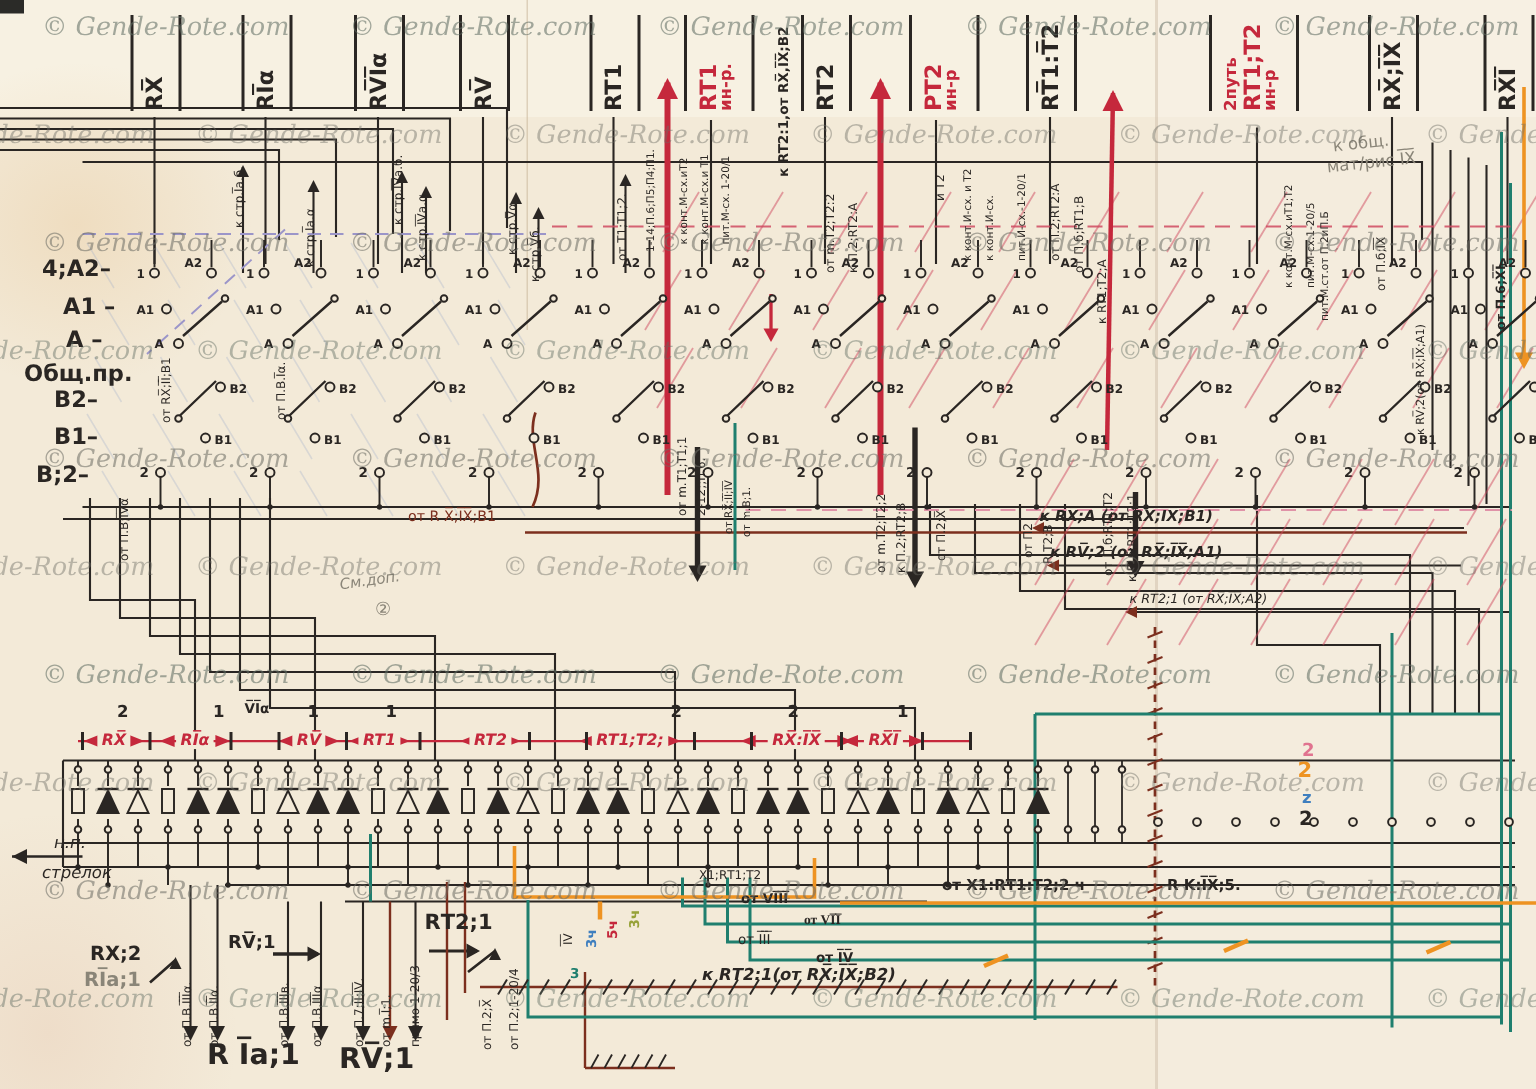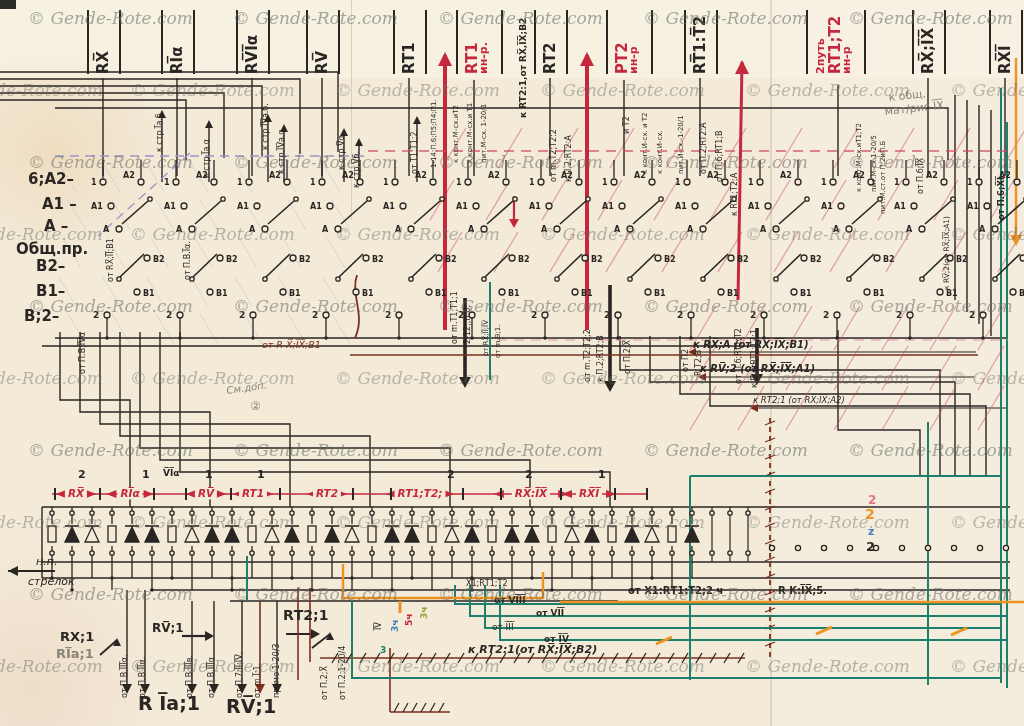--- a/index.html
+++ b/index.html
@@ -912,21 +912,21 @@
     <span class="tick" style="left:864px;"></span>
     <span class="lbl rot" style="left:815px;top:74px;font-size:11px;font-weight:bold;color:#c5283c;">2путь</span>
     <span class="lbl rot" style="left:828px;top:74px;font-size:15px;font-weight:bold;color:#c5283c;">RT1;T2</span>
     <span class="lbl rot" style="left:841px;top:74px;font-size:11px;font-weight:bold;color:#c5283c;">ин-р</span>
     <span class="tick" style="left:912px;"></span>
     <span class="tick" style="left:944px;"></span>
     <span class="lbl rot" style="left:921px;top:74px;font-size:15px;font-weight:bold;color:#2a2623;">RX̅;I̅X̅</span>
     <span class="tick" style="left:989px;"></span>
     <span class="tick" style="left:1021px;"></span>
     <span class="lbl rot" style="left:998px;top:74px;font-size:15px;font-weight:bold;color:#2a2623;">RX̅I̅</span>
-    <span class="lbl" style="left:28px;top:172px;font-size:15px;font-weight:bold;">6;A2–</span>
+    <span class="lbl" style="left:28px;top:172px;font-size:15px;font-weight:bold;">4;A2–</span>
     <span class="lbl" style="left:42px;top:197px;font-size:15px;font-weight:bold;">A1 –</span>
     <span class="lbl" style="left:44px;top:219px;font-size:15px;font-weight:bold;">A –</span>
     <span class="lbl" style="left:16px;top:242px;font-size:15px;font-weight:bold;">Общ.пр.</span>
     <span class="lbl" style="left:36px;top:259px;font-size:15px;font-weight:bold;">B2–</span>
     <span class="lbl" style="left:36px;top:284px;font-size:15px;font-weight:bold;">B1–</span>
     <span class="lbl" style="left:24px;top:309px;font-size:15px;font-weight:bold;">B;2–</span>
     <span class="chip" style="left:76px;top:494px;">RX̅</span>
     <span class="chip" style="left:130px;top:494px;">RI̅α</span>
     <span class="chip" style="left:206px;top:494px;">RV̅</span>
     <span class="chip" style="left:253px;top:494px;">RT1</span>
@@ -998,34 +998,34 @@
     <span class="lbl rot" style="left:495px;top:358px;font-size:7px;color:#2a2623;">от m.В;1.</span>
     <span class="lbl rot" style="left:121px;top:698px;font-size:8px;color:#2a2623;">от П.В.I̅I̅I̅α.</span>
     <span class="lbl rot" style="left:139px;top:698px;font-size:8px;color:#2a2623;">от П.В.I̅I̅α.</span>
     <span class="lbl rot" style="left:186px;top:698px;font-size:8px;color:#2a2623;">от П.В.I̅I̅I̅в.</span>
     <span class="lbl rot" style="left:208px;top:698px;font-size:8px;color:#2a2623;">от П.В.I̅I̅I̅α</span>
     <span class="lbl rot" style="left:236px;top:698px;font-size:8px;color:#2a2623;">от П.7;I̅I̅;I̅V̅.</span>
     <span class="lbl rot" style="left:254px;top:698px;font-size:8px;color:#2a2623;">от m.I̅;1.</span>
     <span class="lbl rot" style="left:273px;top:698px;font-size:8px;color:#2a2623;">прямо 1-20/3</span>
     <span class="lbl rot" style="left:321px;top:700px;font-size:8px;color:#2a2623;">от П.2;X̅</span>
     <span class="lbl rot" style="left:339px;top:700px;font-size:8px;color:#2a2623;">от П.2;1-20/4</span>
-    <span class="lbl" style="left:262px;top:340px;font-size:9.5px;color:#7c2f1e;font-style:italic;">от R X̅;I̅X̅;B1</span>
+    <span class="lbl" style="left:272px;top:340px;font-size:9.5px;color:#7c2f1e;">от R X̅;I̅X̅;B1</span>
     <span class="lbl" style="left:693px;top:340px;font-size:10px;color:#2a2623;font-weight:bold;font-style:italic;">к RX̅;A (от RX̅;I̅X̅;B1)</span>
     <span class="lbl" style="left:700px;top:364px;font-size:10px;color:#2a2623;font-weight:bold;font-style:italic;">к RV̅;2 (от RX̅;I̅X̅;A1)</span>
     <span class="lbl" style="left:753px;top:396px;font-size:8.5px;color:#2a2623;font-style:italic;">к RТ2;1 (от RX̅;I̅X̅;A2)</span>
     <span class="lbl" style="left:468px;top:644px;font-size:11px;color:#2a2623;font-weight:bold;font-style:italic;">к RТ2:1(от RX̅;I̅X̅;B2)</span>
     <span class="lbl" style="left:628px;top:586px;font-size:10px;color:#2a2623;font-weight:bold;">от X1:RТ1:Т2;2 ч</span>
     <span class="lbl" style="left:778px;top:586px;font-size:10px;color:#2a2623;font-weight:bold;">R K:I̅X̅;5.</span>
     <span class="lbl" style="left:494px;top:596px;font-size:9px;color:#2a2623;font-weight:bold;">от VI̅I̅I̅</span>
-    <span class="lbl" style="left:536px;top:609px;font-size:9px;color:#2a2623;font-weight:bold;">от VI̅I̅</span>
+    <span class="lbl" style="left:536px;top:609px;font-size:9px;color:#2a2623;font-weight:bold;font-family:Liberation Serif, serif;">от VI̅I̅</span>
     <span class="lbl" style="left:492px;top:623px;font-size:9px;color:#2a2623;font-weight:normal;">от I̅I̅I̅</span>
     <span class="lbl" style="left:544px;top:635px;font-size:9px;color:#2a2623;font-weight:bold;">от I̅V̅</span>
     <span class="lbl" style="left:36px;top:556px;font-size:11px;color:#2a2623;font-style:italic;">н.п.</span>
     <span class="lbl" style="left:28px;top:576px;font-size:11px;color:#2a2623;font-style:italic;">стрелок</span>
-    <span class="lbl" style="left:60px;top:630px;font-size:13px;color:#2a2623;font-weight:bold;">RX;1</span>
+    <span class="lbl" style="left:60px;top:630px;font-size:13px;color:#2a2623;font-weight:bold;">RX;2</span>
     <span class="lbl" style="left:56px;top:647px;font-size:13px;color:#8a8578;font-weight:bold;">RI̅a;1</span>
     <span class="lbl" style="left:152px;top:622px;font-size:12px;color:#2a2623;font-weight:bold;">RV̅;1</span>
     <span class="lbl" style="left:283px;top:608px;font-size:14px;color:#2a2623;font-weight:bold;">RТ2;1</span>
     <span class="lbl" style="left:138px;top:694px;font-size:19px;color:#2a2623;font-weight:bold;">R I̅a;1</span>
     <span class="lbl" style="left:226px;top:697px;font-size:19px;color:#2a2623;font-weight:bold;">RV̅;1</span>
     <span class="lbl" style="left:888px;top:92px;font-size:11px;color:#8a8578;transform:rotate(-6deg);transform-origin:0 0;">к общ.</span>
     <span class="lbl" style="left:884px;top:106px;font-size:11px;color:#8a8578;transform:rotate(-6deg);transform-origin:0 0;">мат/рис I̅X̅</span>
     <span class="lbl" style="left:226px;top:386px;font-size:10px;color:#8a8578;font-style:italic;transform:rotate(-8deg);transform-origin:0 0;">См.доп.</span>
     <span class="lbl" style="left:250px;top:400px;font-size:12px;color:#8a8578;">②</span>
     <span class="lbl" style="left:466px;top:580px;font-size:8px;color:#2a2623;">X1;RТ1;Т2</span>

